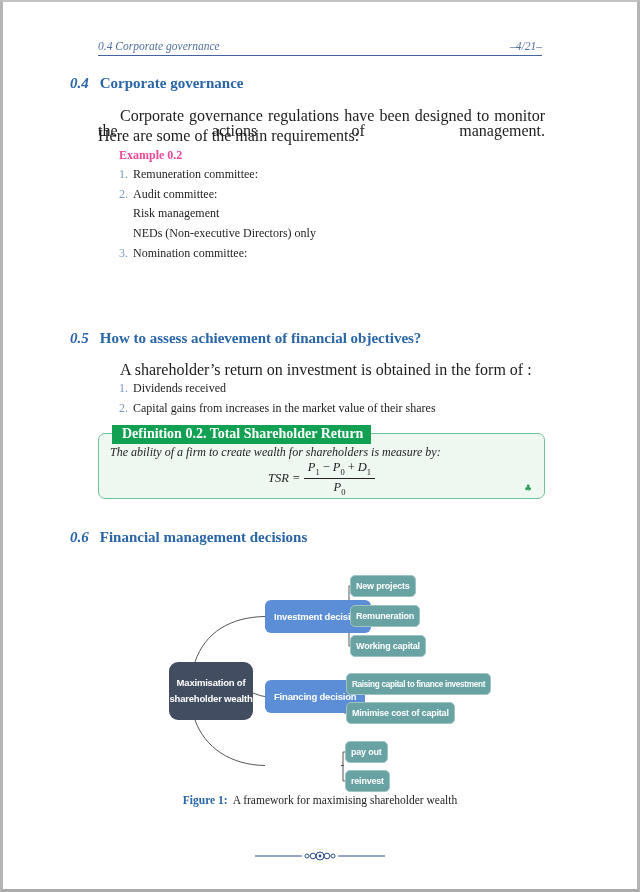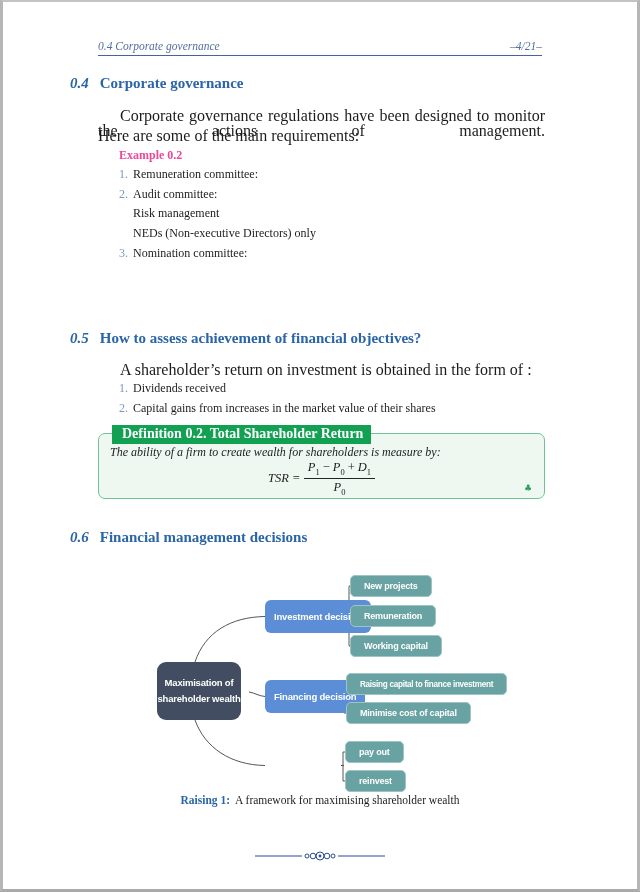--- a/index.html
+++ b/index.html
@@ -58,23 +58,23 @@
   .node{
     position:absolute;display:inline-flex;align-items:center;justify-content:center;
     font-family:"Liberation Sans",sans-serif;font-weight:bold;color:#ffffff;
     letter-spacing:-0.2px;white-space:nowrap;box-sizing:border-box;
   }
   .root{
     width:84px;height:58px;border-radius:9px;background:#424d61;
     flex-direction:column;font-size:9.5px;line-height:16px;text-align:center;
   }
   .branch{height:33px;border-radius:6px;background:#5b8ed6;font-size:9.5px;padding:0 9px;}
-  .child{height:22px;border-radius:5px;background:#68a2a2;border:1px solid #9ec4c4;font-size:9px;padding:0 13px;}
+  .child{height:22px;border-radius:5px;background:#68a2a2;border:1px solid #9ec4c4;font-size:9px;padding:0 5px;}
   .child.long{font-size:8.2px;letter-spacing:-0.3px;}
-  #nd-root{left:154px;top:100px;}
+  #nd-root{left:166px;top:100px;}
   #nd-b0{left:262px;top:38px;} #nd-b1{left:262px;top:118px;} #nd-b2{left:262px;top:187px;}
   #nd-c00{left:347px;top:13px;} #nd-c01{left:347px;top:43px;} #nd-c02{left:347px;top:73px;}
   #nd-c10{left:343px;top:111px;} #nd-c11{left:343px;top:140px;}
   #nd-c20{left:342px;top:179px;} #nd-c21{left:342px;top:208px;}
   
   .caption{position:absolute;left:0;right:0;top:792px;text-align:center;font-size:11.5px;}
   .caption .lab{font-weight:bold;color:#2a65a8;margin-right:5px;}
   .ornament{position:absolute;left:0;right:0;top:846px;display:flex;justify-content:center;}
 </style>
 </head>
@@ -168,21 +168,21 @@
     <div class="node child" id="nd-c00">New projects</div>
     <div class="node child" id="nd-c01">Remuneration</div>
     <div class="node child" id="nd-c02">Working capital</div>
     <div class="node child long" id="nd-c10">Raising capital to finance investment</div>
     <div class="node child" id="nd-c11">Minimise cost of capital</div>
     <div class="node child" id="nd-c20">pay out</div>
     <div class="node child" id="nd-c21">reinvest</div>
   </div>
 
   <div class="caption">
-    <span class="lab">Raising 1:</span><span>A framework for maximising shareholder wealth</span>
+    <span class="lab">Figure 1:</span><span>A framework for maximising shareholder wealth</span>
   </div>
 
   <div class="ornament">
     <svg width="130" height="16" viewBox="0 0 130 16">
       <g stroke="#2c4a96" fill="none" stroke-width="1">
         <line x1="0" y1="8" x2="47" y2="8"></line>
         <line x1="83" y1="8" x2="130" y2="8"></line>
         <circle cx="52" cy="8" r="2"></circle>
         <circle cx="58" cy="8" r="2.8"></circle>
         <circle cx="65" cy="8" r="4"></circle>

